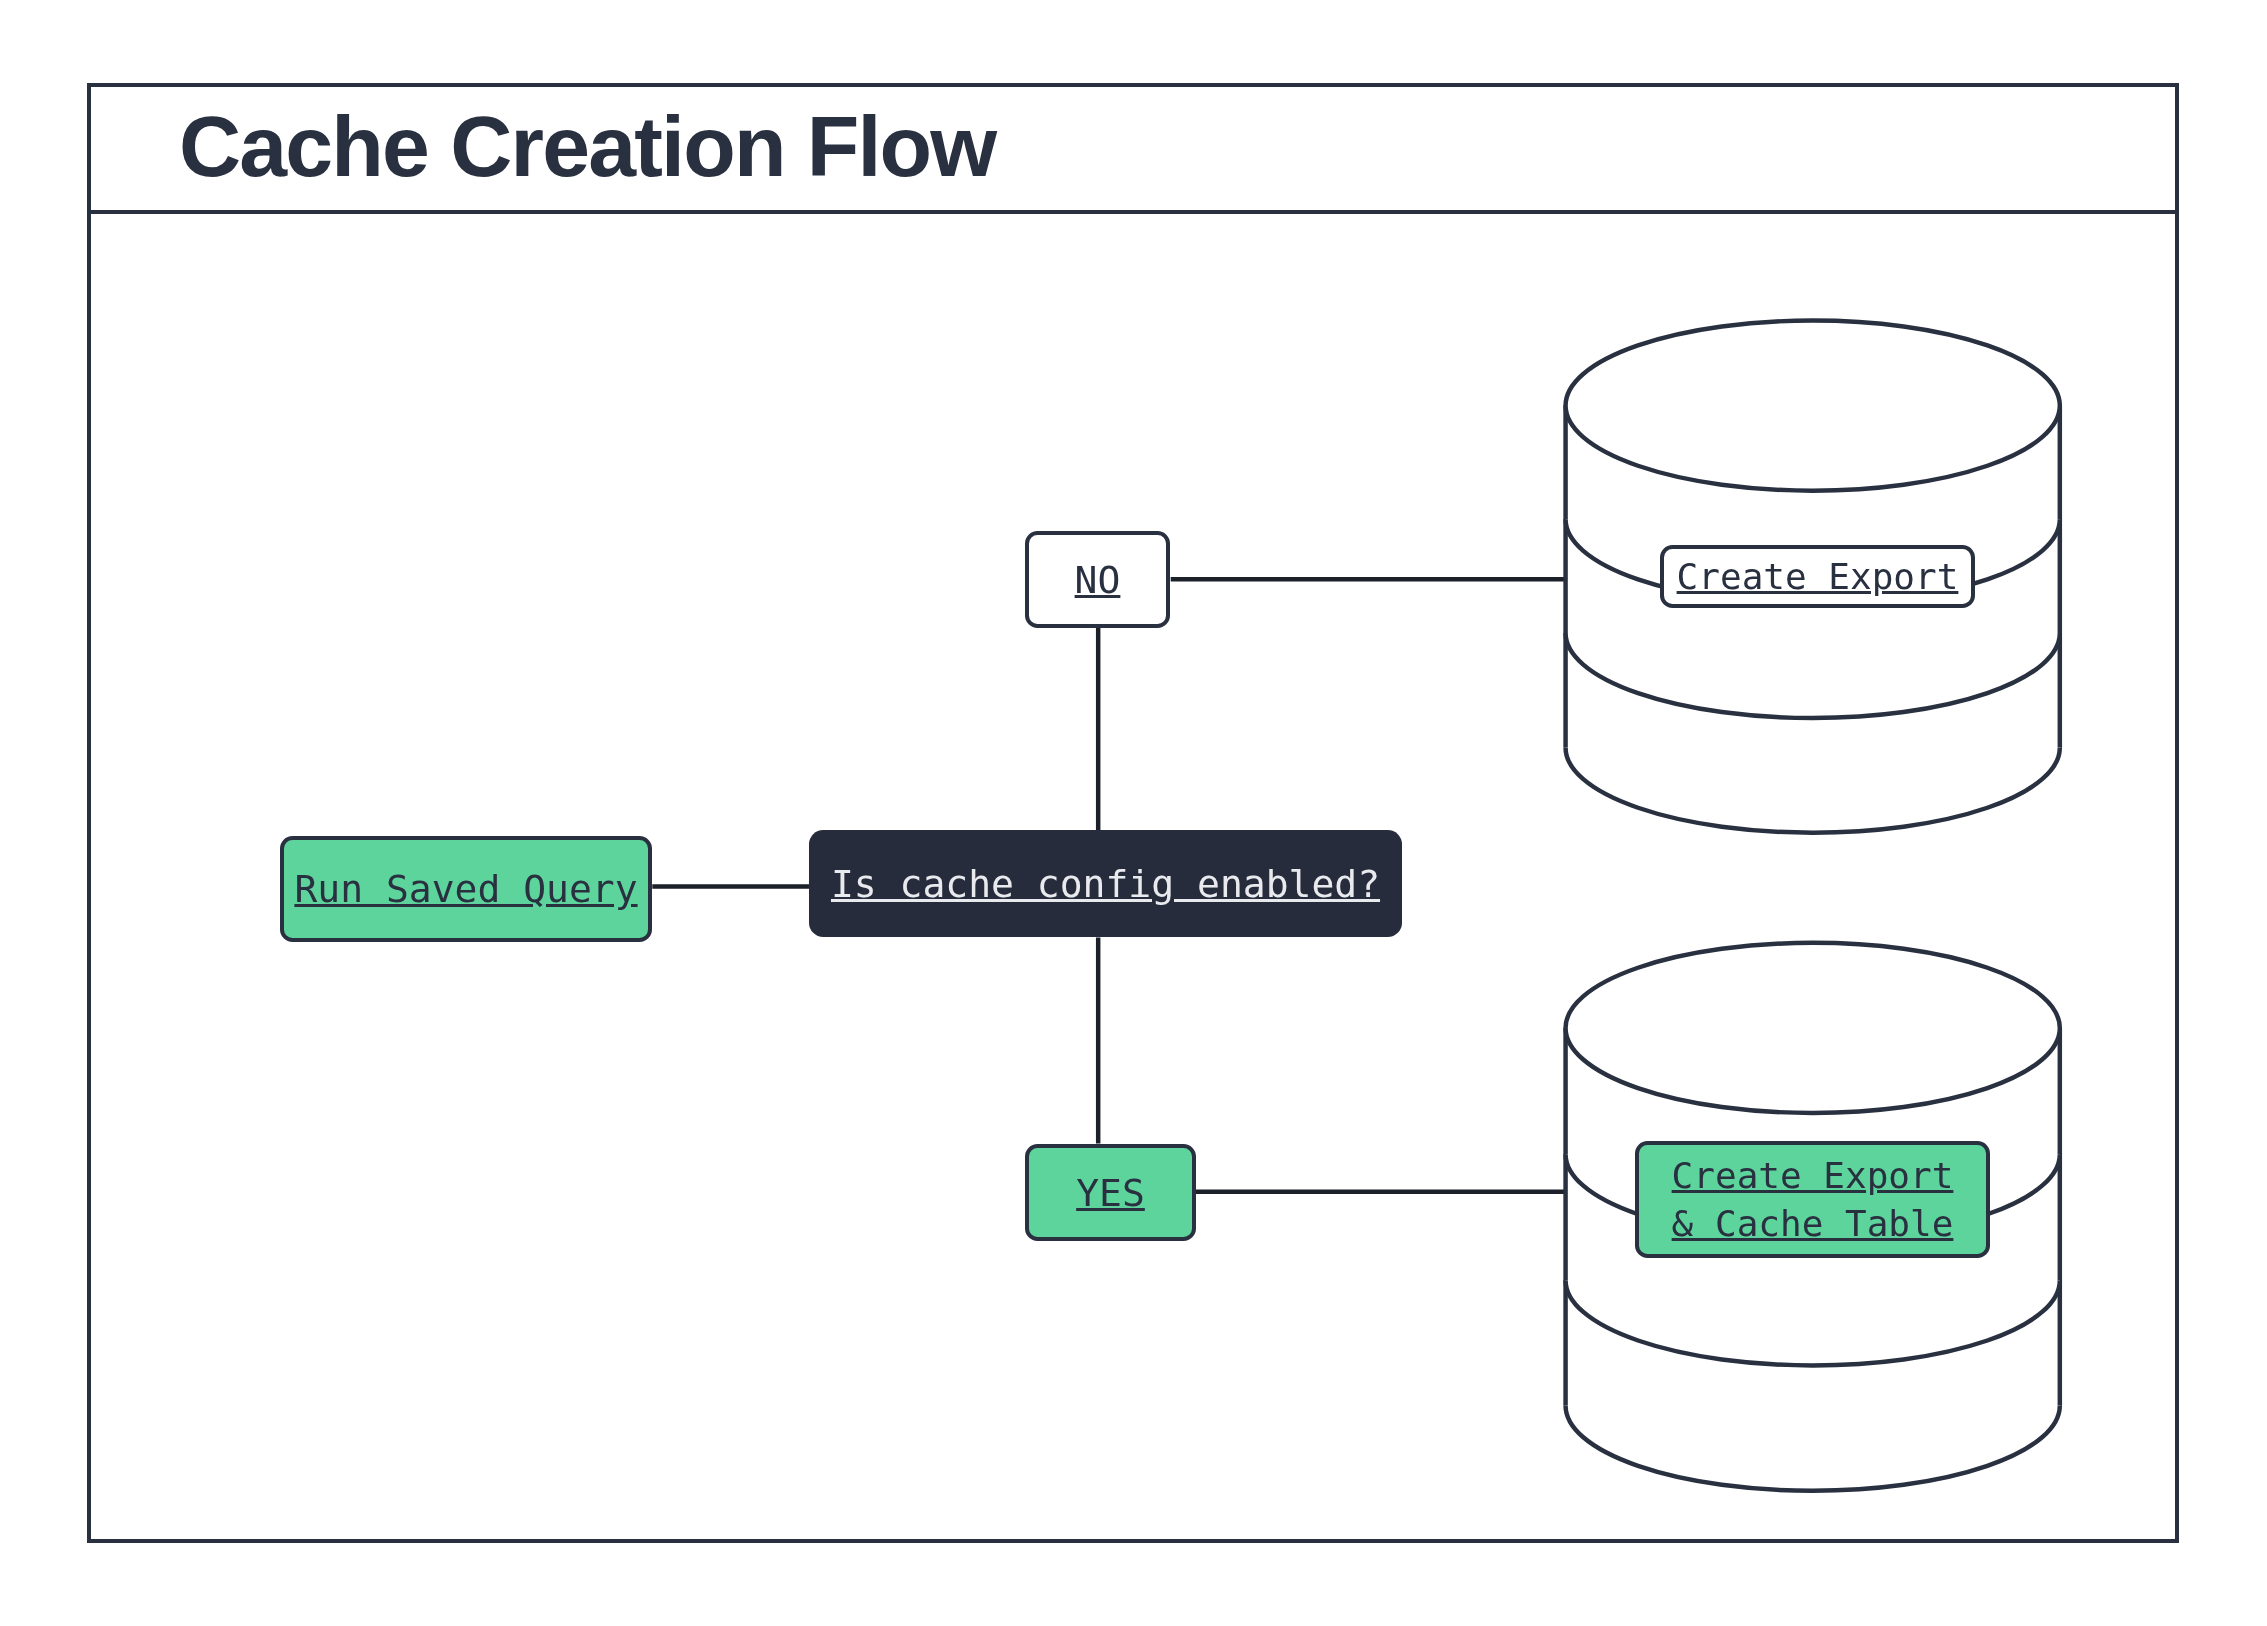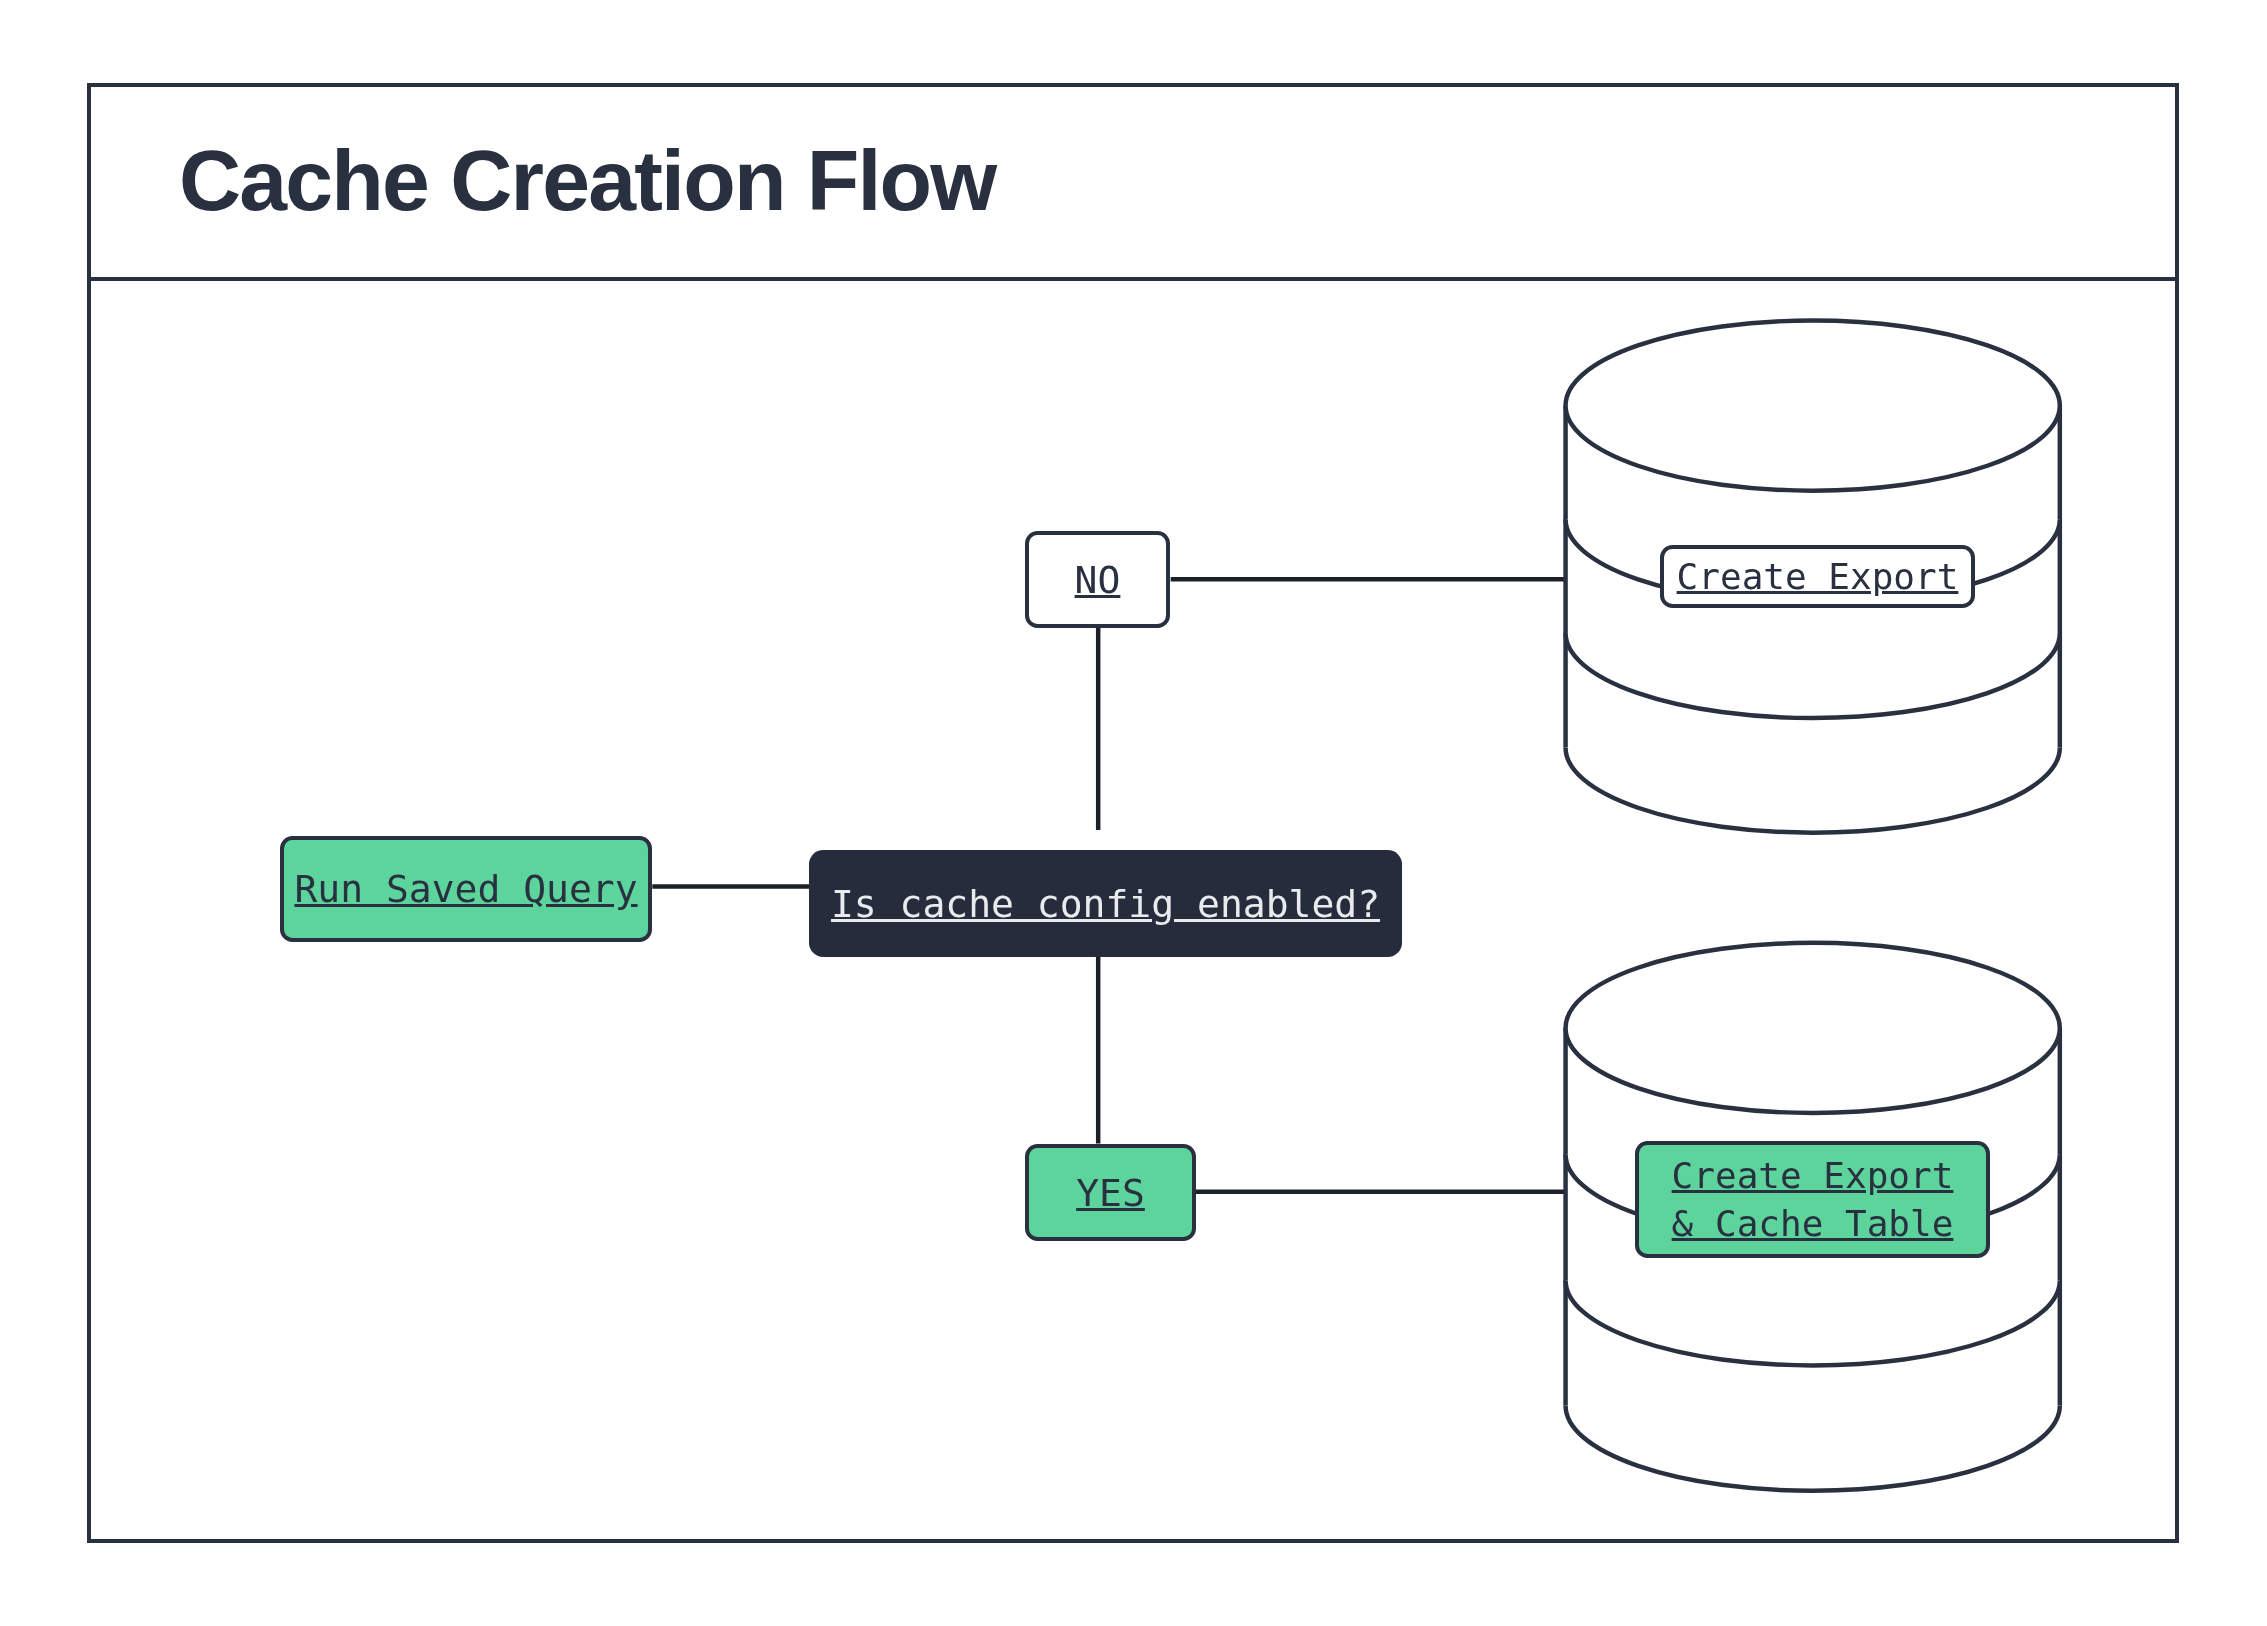--- a/index.html
+++ b/index.html
@@ -20,21 +20,21 @@
     overflow:hidden;
   }
   .frame{
     position:absolute;
     left:87px;top:83px;width:2092px;height:1460px;
     border:4.5px solid var(--navy);
     background:var(--paper);
   }
   .title-bar{
     position:absolute;
-    left:87px;top:83px;width:2092px;height:198px;
+    left:87px;top:83px;width:2092px;height:131px;
     border-bottom:4.5px solid var(--navy);
     display:flex;align-items:center;
     padding-left:92px;
   }
   .page-title{
     font-family:"Liberation Sans", sans-serif;
     font-weight:700;
     font-size:86px;
     letter-spacing:-1.8px;
     color:var(--navy);
@@ -59,21 +59,20 @@
   }
   .node.white{
     background:var(--paper);
     border:4.5px solid var(--navy);
     border-radius:12.5px;
   }
   .node.dark{
     background:var(--dark-fill);
     color:var(--light-text);
     border-radius:14.3px;
-    margin-top:20px;
   }
   .node.run{left:280px;top:836px;width:372px;height:106px;}
   .node.decision{left:809px;top:830px;width:593px;height:107px;}
   .node.no{left:1025px;top:531px;width:145px;height:97px;}
   .node.yes{left:1025px;top:1144px;width:171px;height:97px;}
   .node.db-label-top{left:1660px;top:545px;width:315px;height:63px;font-size:36px;}
   .node.db-label-bottom{left:1635px;top:1141px;width:355px;height:117px;font-size:36px;line-height:1.32;}
 </style>
 </head>
 <body>

